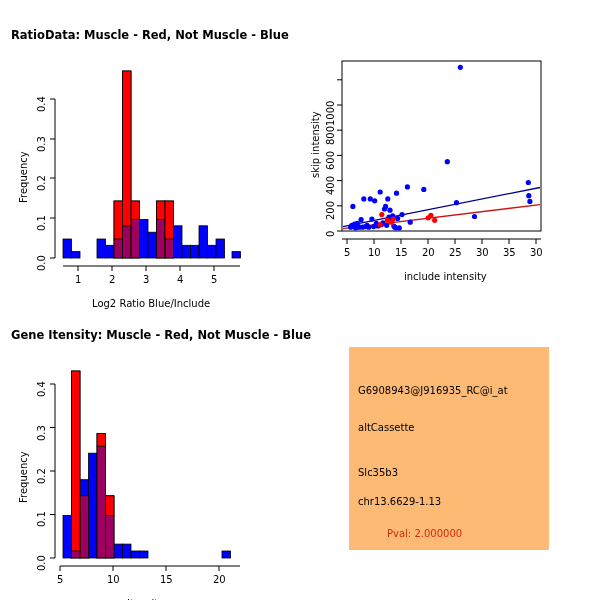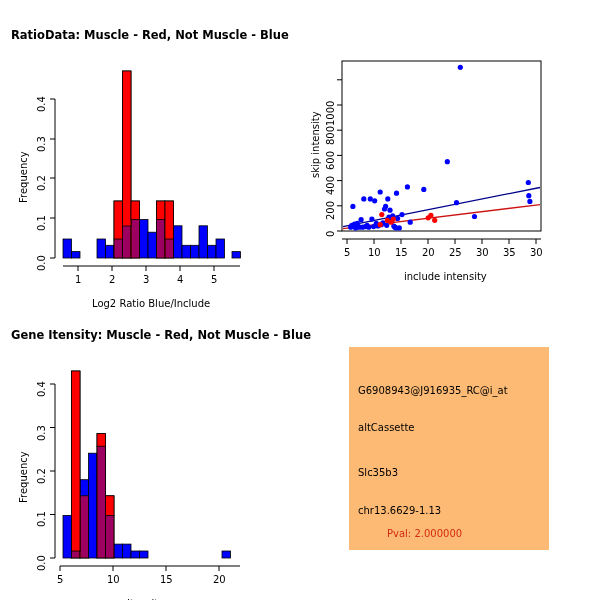--- a/index.html
+++ b/index.html
@@ -331,15 +331,15 @@
   <div class="tick-label" style="left:160px; top:261px;">15</div>
   <div class="tick-label" style="left:213px; top:261px;">20</div>
 
   <div class="axis-label" style="left:127px; top:285px;">Itensity</div>
 </div>
 
 <div class="infobox">
   <div class="infoline" style="left:9px; top:38px;">G6908943@J916935_RC@i_at</div>
   <div class="infoline" style="left:9px; top:75px;">altCassette</div>
   <div class="infoline" style="left:9px; top:112px;margin-top:8px;">Slc35b3</div>
-  <div class="infoline" style="left:9px; top:149px;margin-top:9px;">chr13.6629-1.13</div>
+  <div class="infoline" style="left:9px; top:149px;">chr13.6629-1.13</div>
   <div class="infoline pval" style="left:9px; top:181px;">Pval: 2.000000</div>
 </div>
 
 </body></html>

